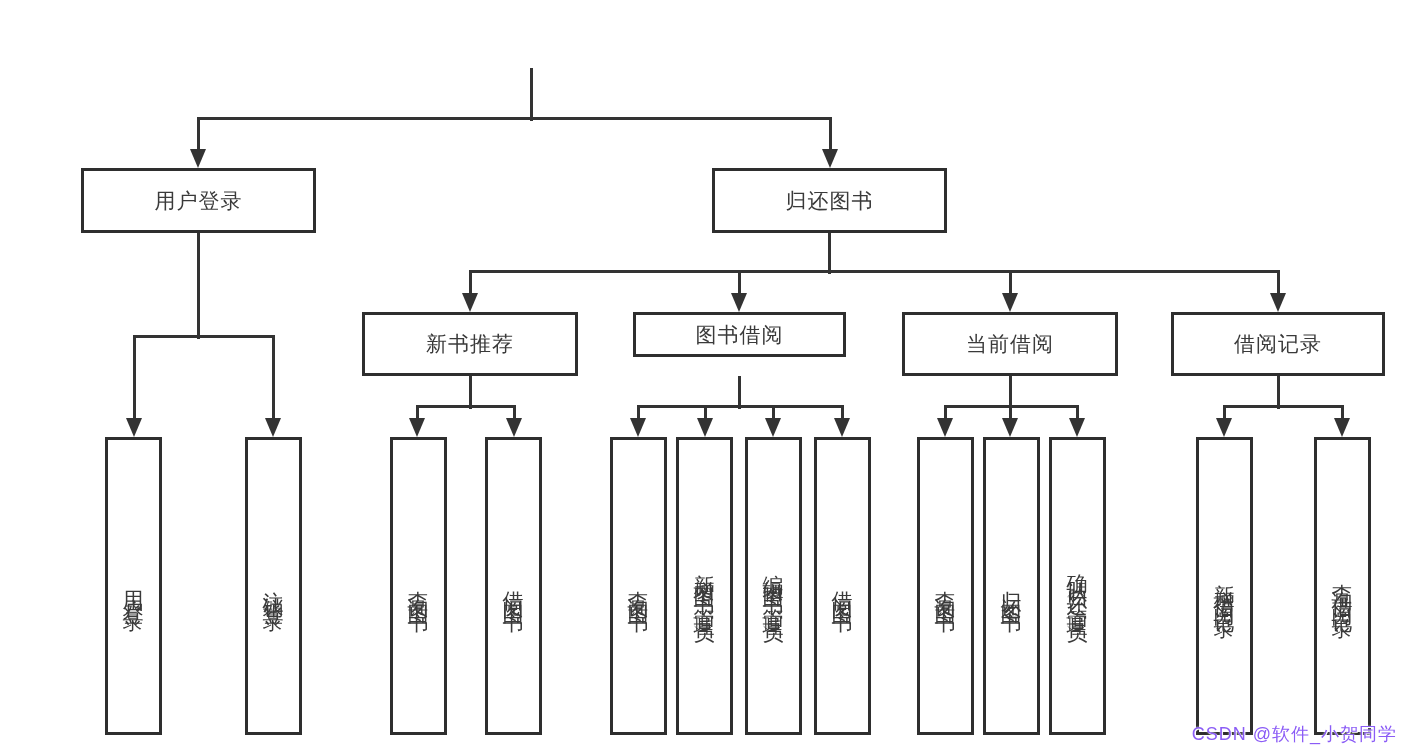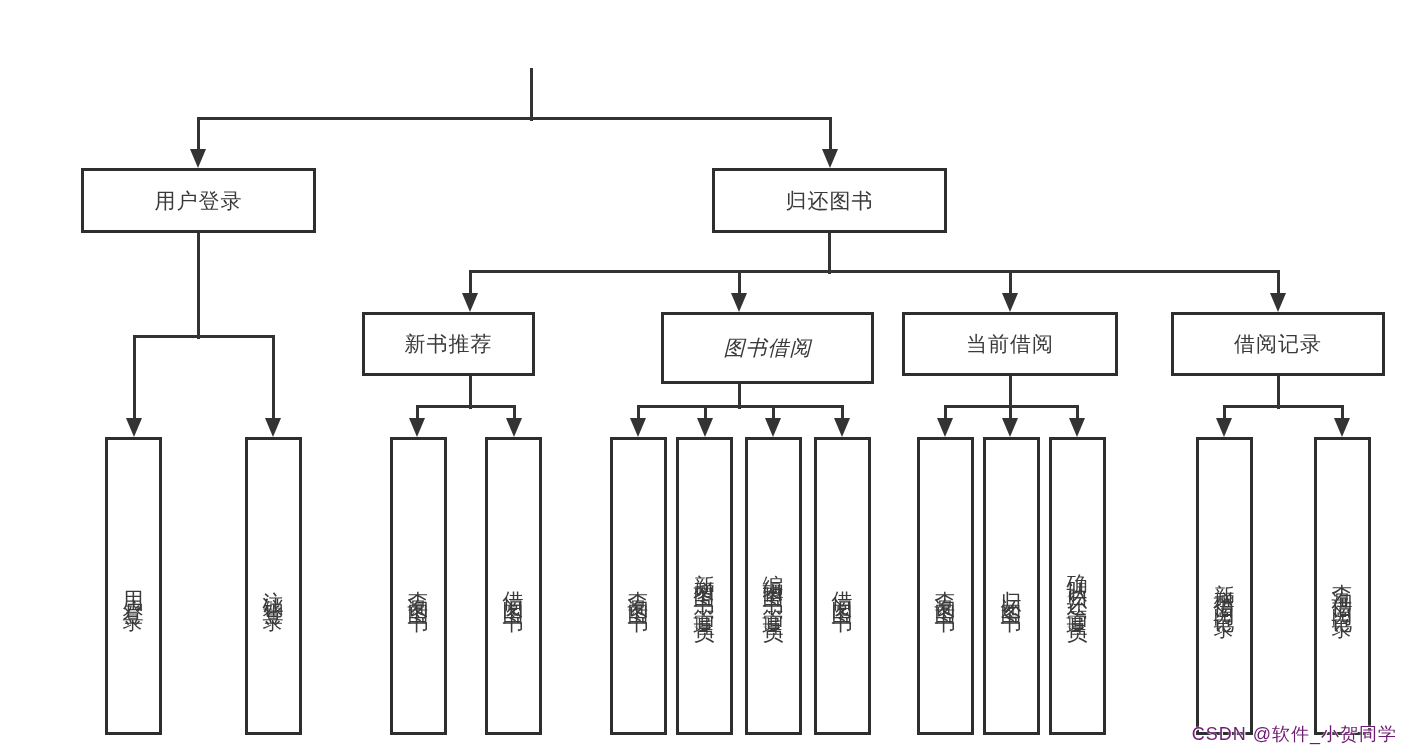--- a/index.html
+++ b/index.html
@@ -44,21 +44,21 @@
     border-left: 8px solid transparent;
     border-right: 8px solid transparent;
     border-top: 19px solid #333333;
     z-index: 1;
   }
   .watermark {
     position: absolute;
     right: 8px;
     bottom: 1px;
     font-size: 18px;
-    color: #701a75;
+    color: #8b5cf6;
     text-shadow: 0 0 2px #ffffff, 1px 1px 0 #ffffff;
     letter-spacing: 1px;
     z-index: 3;
     white-space: nowrap;
   }
 </style>
 </head>
 <body>
 
 <div id="canvas">
@@ -110,22 +110,22 @@
     <div class="vline" style="left: 1008.5px; top: 406px; width: 3px; height: 19px;"></div>
     <div class="arrowhead" style="left: 1002px; top: 418px;"></div>
     <div class="vline" style="left: 1075.5px; top: 406px; width: 3px; height: 19px;"></div>
     <div class="arrowhead" style="left: 1069px; top: 418px;"></div>
     <div class="vline" style="left: 1222.5px; top: 406px; width: 3px; height: 19px;"></div>
     <div class="arrowhead" style="left: 1216px; top: 418px;"></div>
     <div class="vline" style="left: 1340.5px; top: 406px; width: 3px; height: 19px;"></div>
     <div class="arrowhead" style="left: 1334px; top: 418px;"></div>
     <div class="box" style="left: 81px; top: 168px; width: 235px; height: 65px;">用户登录</div>
     <div class="box" style="left: 712px; top: 168px; width: 235px; height: 65px;">归还图书</div>
-    <div class="box" style="left: 362px; top: 312px; width: 173px; height: 64px;">新书推荐</div>
-    <div class="box" style="left: 661px; top: 312px; width: 213px; height: 72px; font-style: italic;">图书借阅</div>
+    <div class="box" style="left: 362px; top: 312px; width: 216px; height: 64px;">新书推荐</div>
+    <div class="box" style="left: 633px; top: 312px; width: 213px; height: 45px;">图书借阅</div>
     <div class="box" style="left: 1171px; top: 312px; width: 214px; height: 64px;">借阅记录</div>
     <div class="box" style="left: 902px; top: 312px; width: 216px; height: 64px;">当前借阅</div>
     <div class="box vert" style="left: 105px; top: 437px; width: 57px; height: 298px;">用户登录</div>
     <div class="box vert" style="left: 245px; top: 437px; width: 57px; height: 298px;">注销登录</div>
     <div class="box vert" style="left: 390px; top: 437px; width: 57px; height: 298px;">查询图书</div>
     <div class="box vert" style="left: 485px; top: 437px; width: 57px; height: 298px;">借阅图书</div>
     <div class="box vert" style="left: 610px; top: 437px; width: 57px; height: 298px;">查询图书</div>
     <div class="box vert" style="left: 676px; top: 437px; width: 57px; height: 298px;">新增图书（管理员）</div>
     <div class="box vert" style="left: 745px; top: 437px; width: 57px; height: 298px;">编辑图书（管理员）</div>
     <div class="box vert" style="left: 814px; top: 437px; width: 57px; height: 298px;">借阅图书</div>

